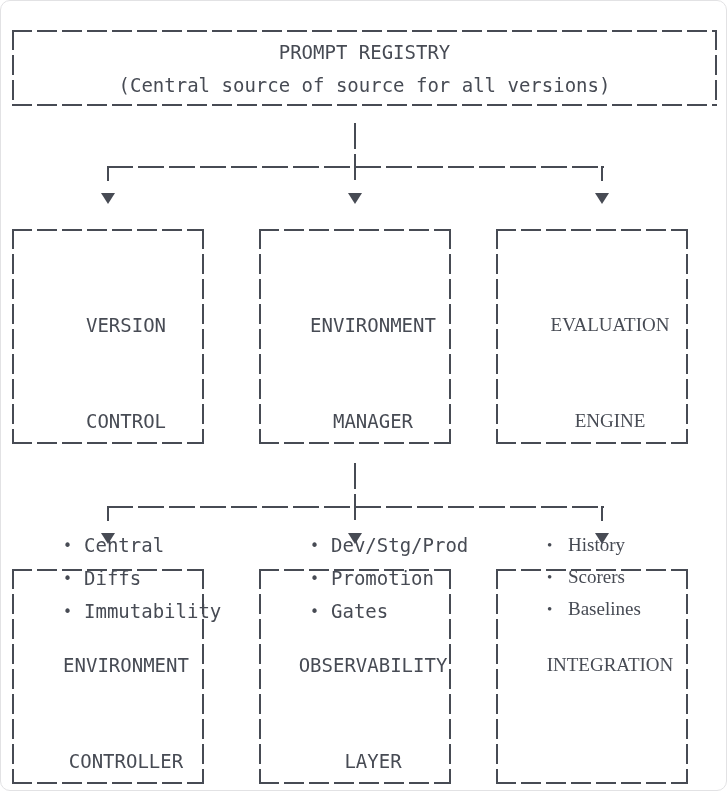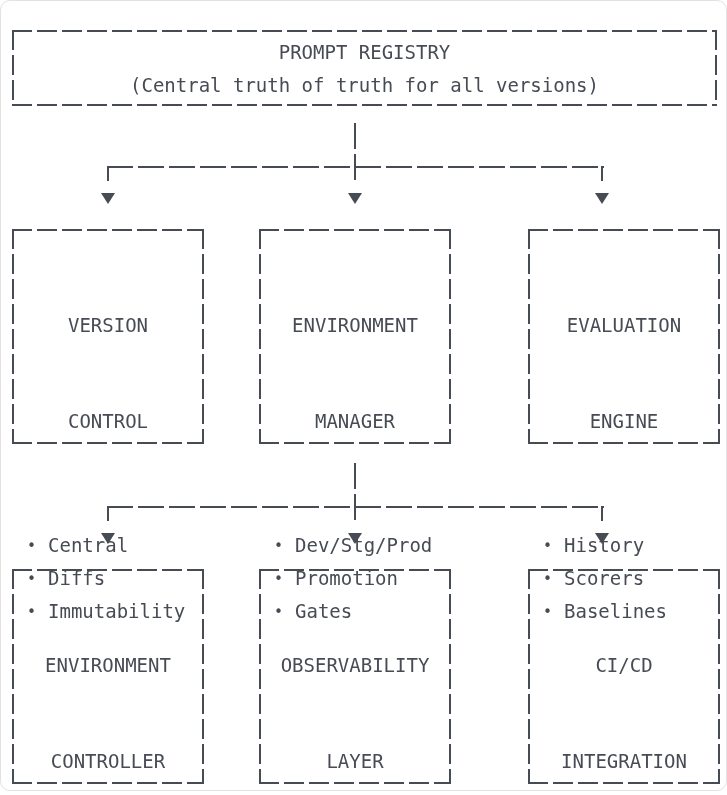--- a/index.html
+++ b/index.html
@@ -36,22 +36,23 @@
   }
   .root-box{
     left:11px;top:29px;width:705px;height:76px;
     text-align:center;
     font-size:19px;line-height:33px;
     padding-top:6px;
   }
   .node{
     width:192px;height:215px;
     font-size:19px;
+    padding-left:36px;
   }
-  .col0{left:11px;} .col1{left:258px;} .col2{left:527px;}
+  .col0{left:11px;} .col1{left:258px;} .col2{left:495px;font-family:Liberation Serif, serif;}
   .row0{top:228px;} .row1{top:568px;}
   .node-title{
     margin-top:16px;
     text-align:center;
     line-height:32px;
     white-space:pre;
   }
   .node-list{
     margin-top:28px;
     padding-left:15px;
@@ -80,21 +81,21 @@
     border-top:11px solid var(--ink);
   }
 </style>
 </head>
 <body>
 
 <div class="canvas">
 
   <div class="dashed-box root-box">
     <div>PROMPT REGISTRY</div>
-    <div>(Central truth of truth for all versions)</div>
+    <div>(Central source of source for all versions)</div>
   </div>
 
   <div>
     <div class="vline" style="left:353px;top:122px;height:58px;"></div>
     <div class="hline" style="left:106px;top:165px;width:497px;"></div>
     <div class="vline" style="left:106px;top:165px;height:15px;"></div>
     <div class="vline" style="left:600px;top:165px;height:15px;"></div>
     <div class="arrow" style="left:100px;top:192px;"></div>
     <div class="arrow" style="left:347px;top:192px;"></div>
     <div class="arrow" style="left:594px;top:192px;"></div>
@@ -157,19 +158,18 @@
   <div class="dashed-box node row1 col1">
     <div class="node-title">
       <div>OBSERVABILITY</div>
       <div>LAYER</div>
     </div>
 
   </div>
 
   <div class="dashed-box node row1 col2">
     <div class="node-title">
-      <div>CI/CD</div>
       <div>INTEGRATION</div>
     </div>
 
   </div>
 
 </div>
 
 </body></html>

